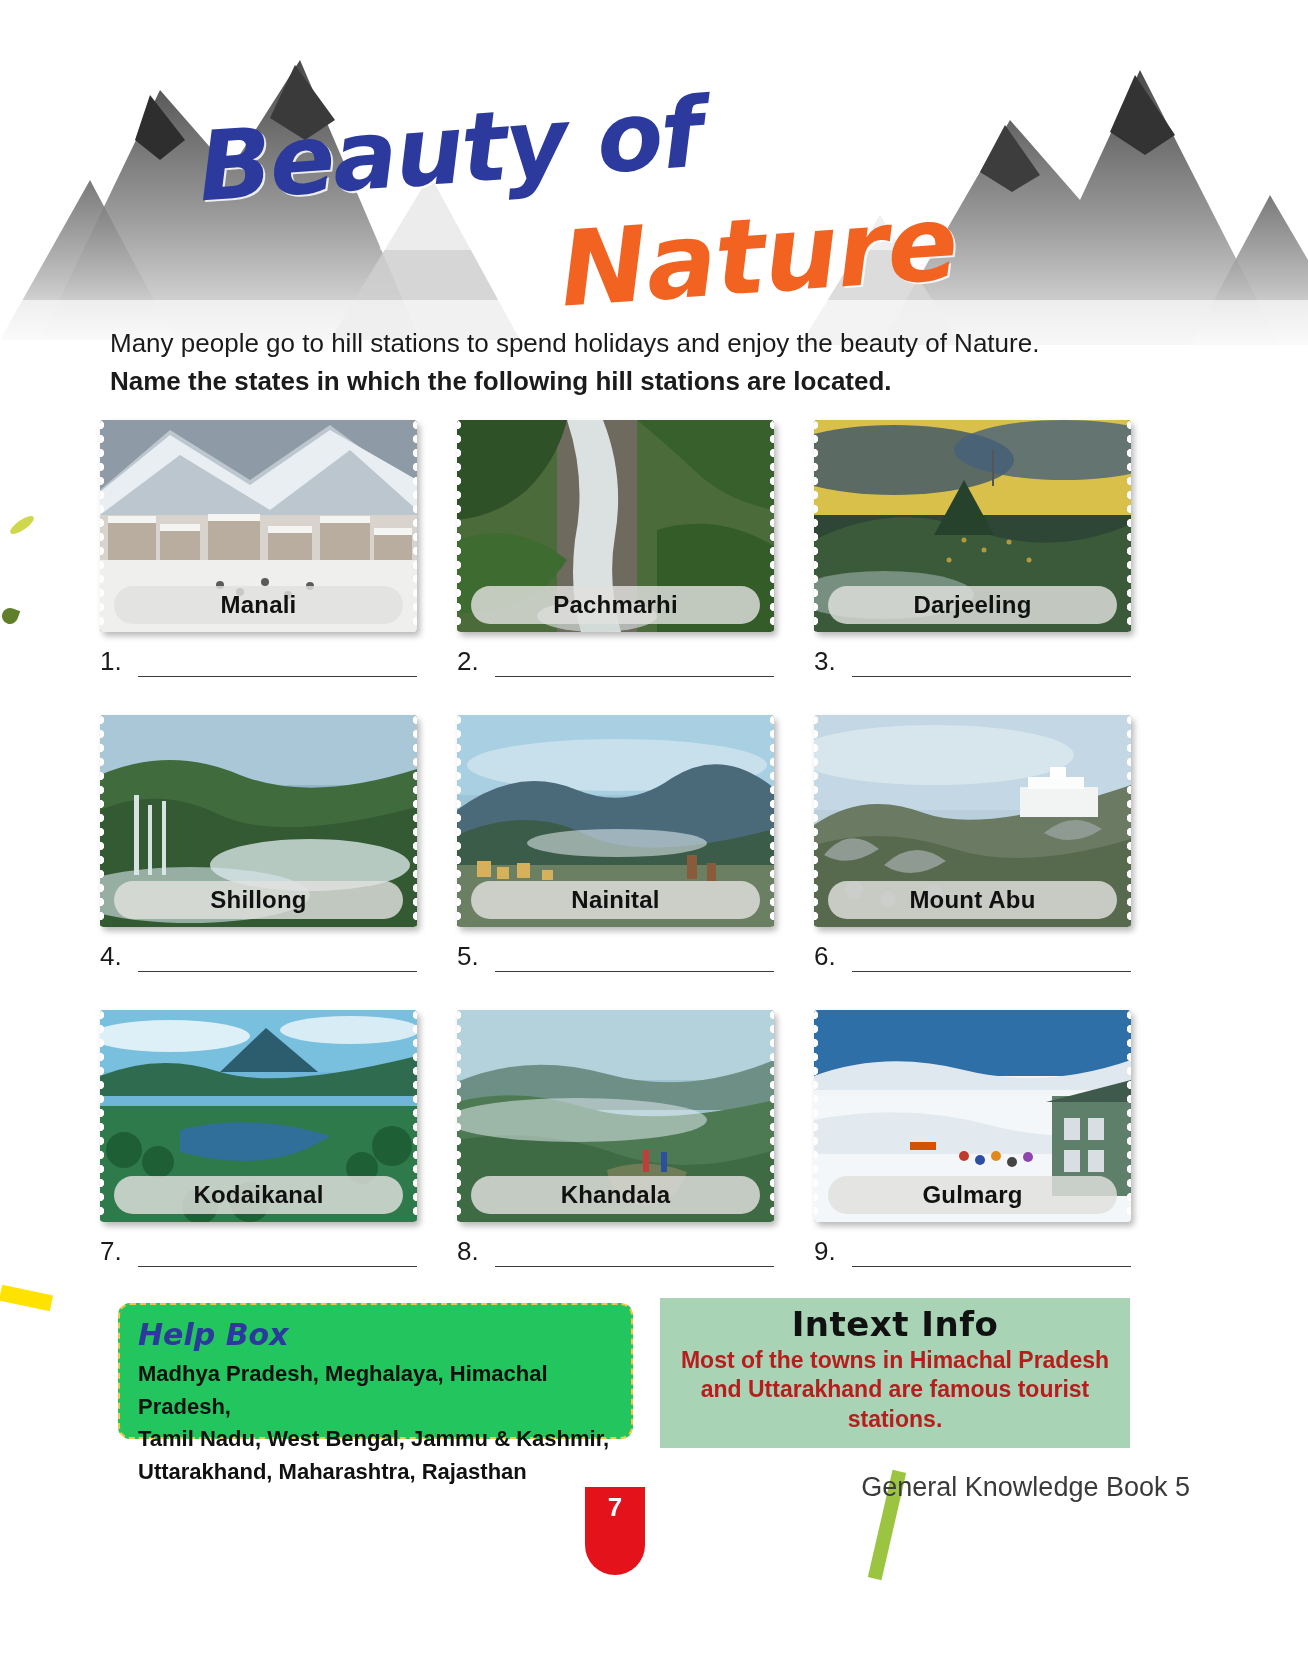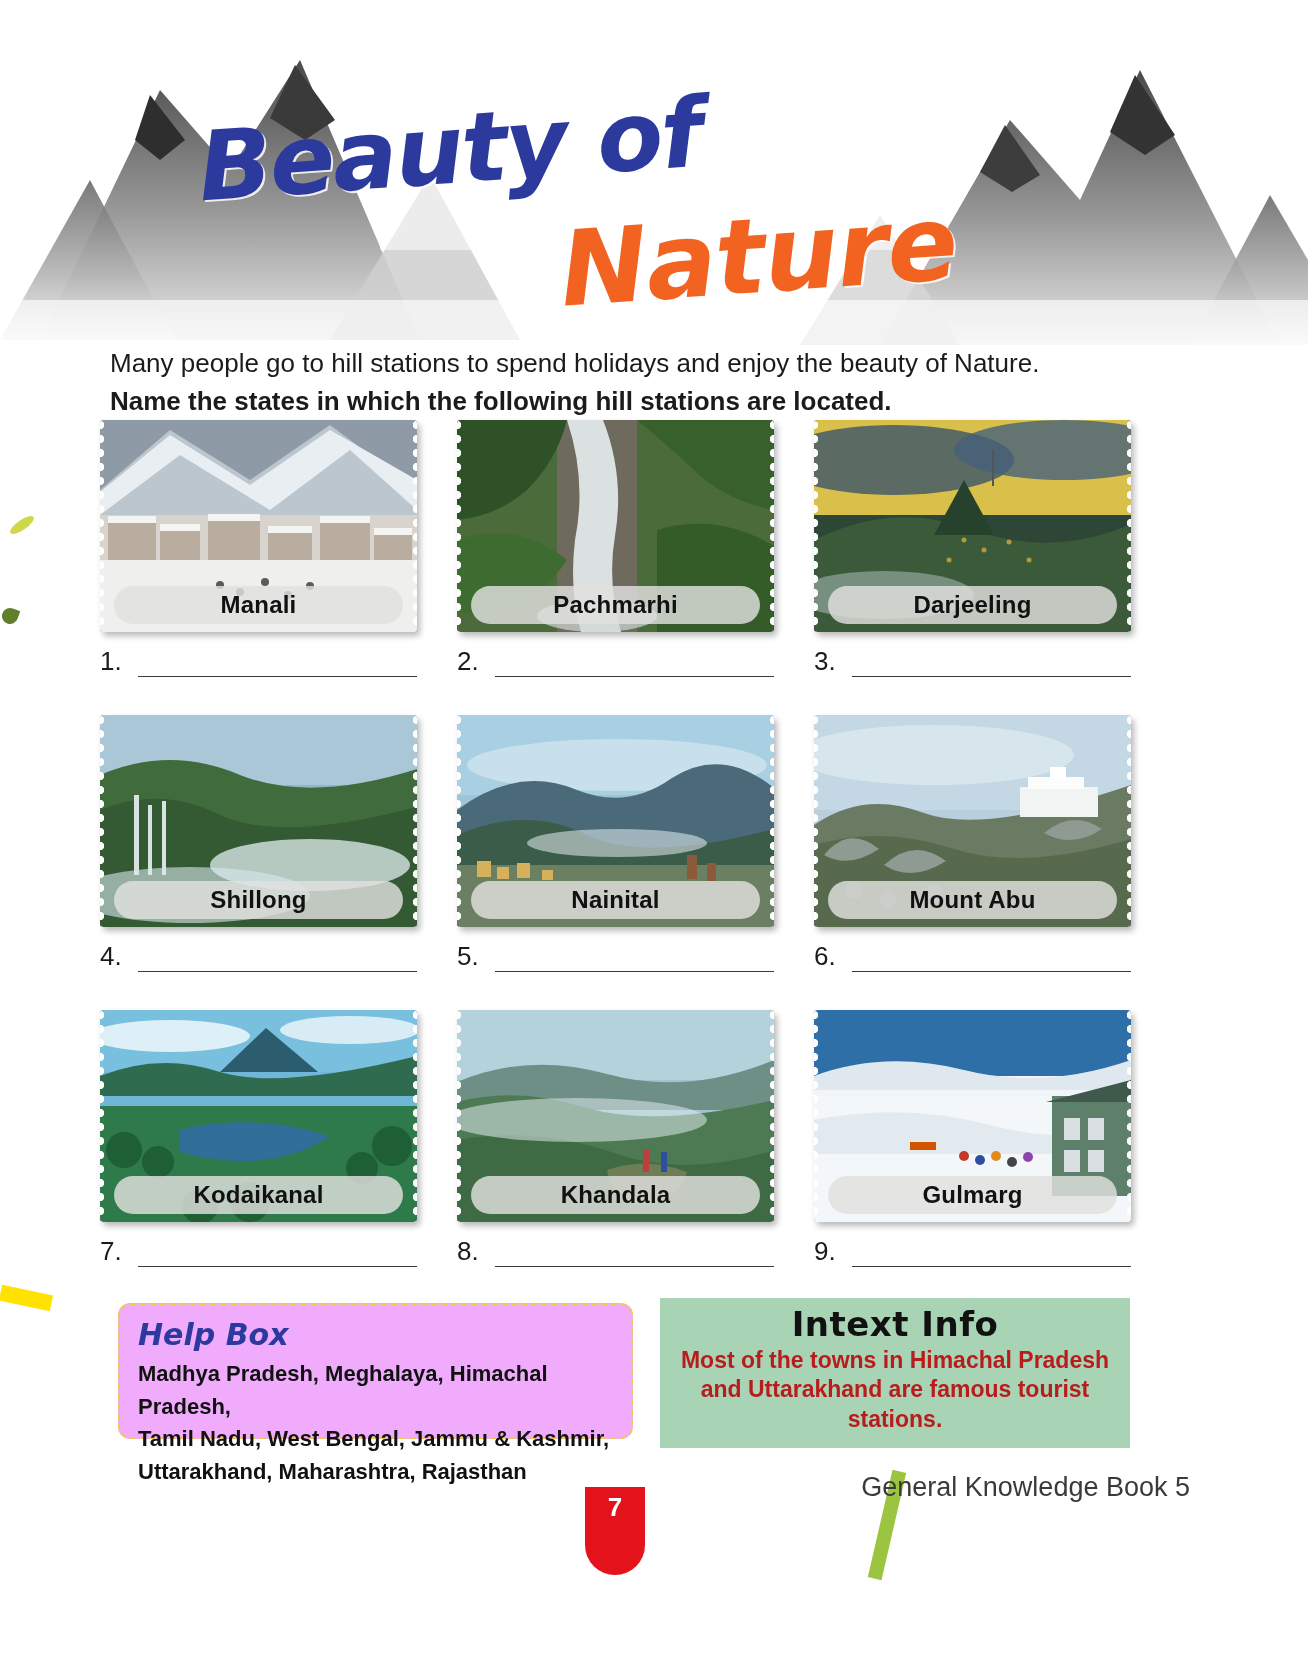--- a/index.html
+++ b/index.html
@@ -67,21 +67,21 @@
     letter-spacing: -1px;
     color: #f26322;
     transform: rotate(-4deg);
     text-shadow: 2px 2px 0 rgba(255,255,255,0.85);
   }
 
   
   .intro {
     position: absolute;
     left: 110px;
-    top: 345px;
+    top: 325px;
     width: 1070px;
     font-size: 26px;
     line-height: 1.45;
     color: #1b1b1b;
   }
   .intro .bold { font-weight: bold; }
 
   
   .grid {
     position: absolute;
@@ -156,21 +156,21 @@
 
   
   .help-box {
     position: absolute;
     left: 118px;
     top: 1303px;
     width: 515px;
     height: 136px;
     border: 2px dashed #f2c84b;
     border-radius: 12px;
-    background: #f0abfc;
+    background: #22c55e;
     padding: 12px 2px 0 18px;
     box-sizing: border-box;
   }
   .help-title {
     font-family: "DejaVu Sans", sans-serif;
     font-style: italic;
     font-weight: bold;
     font-size: 30px;
     color: #2b3a9c;
     margin-bottom: 6px;

